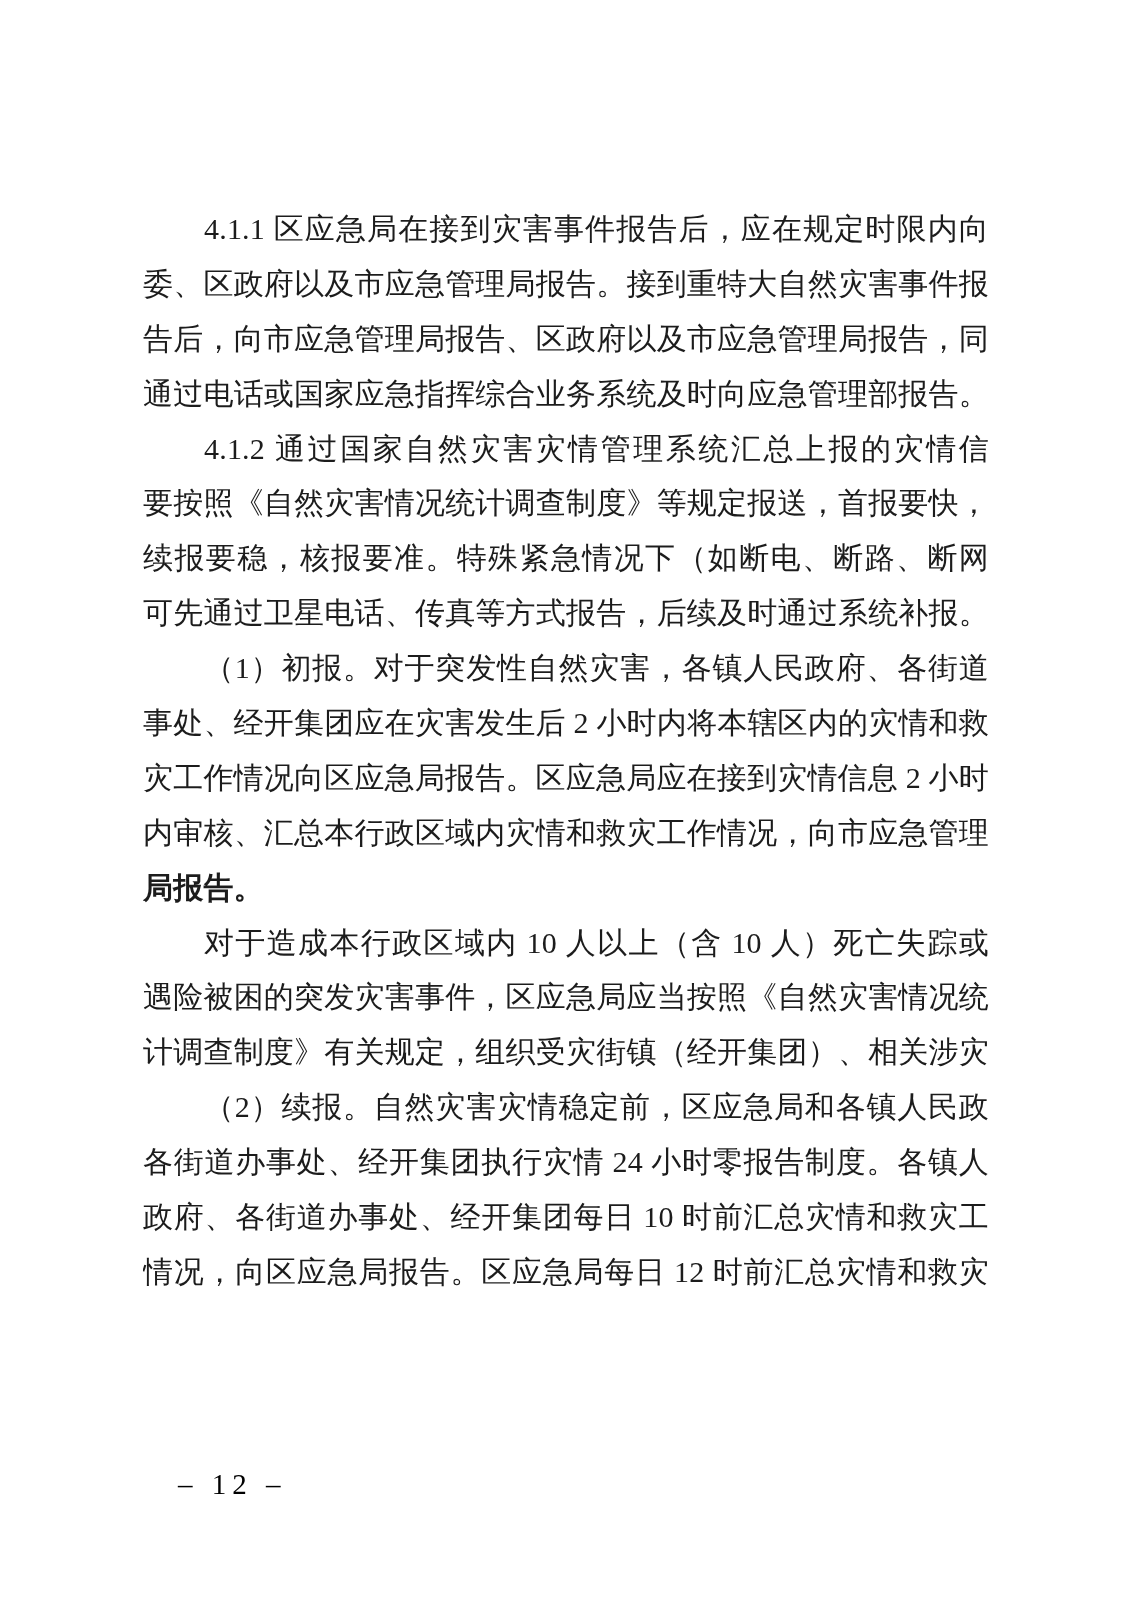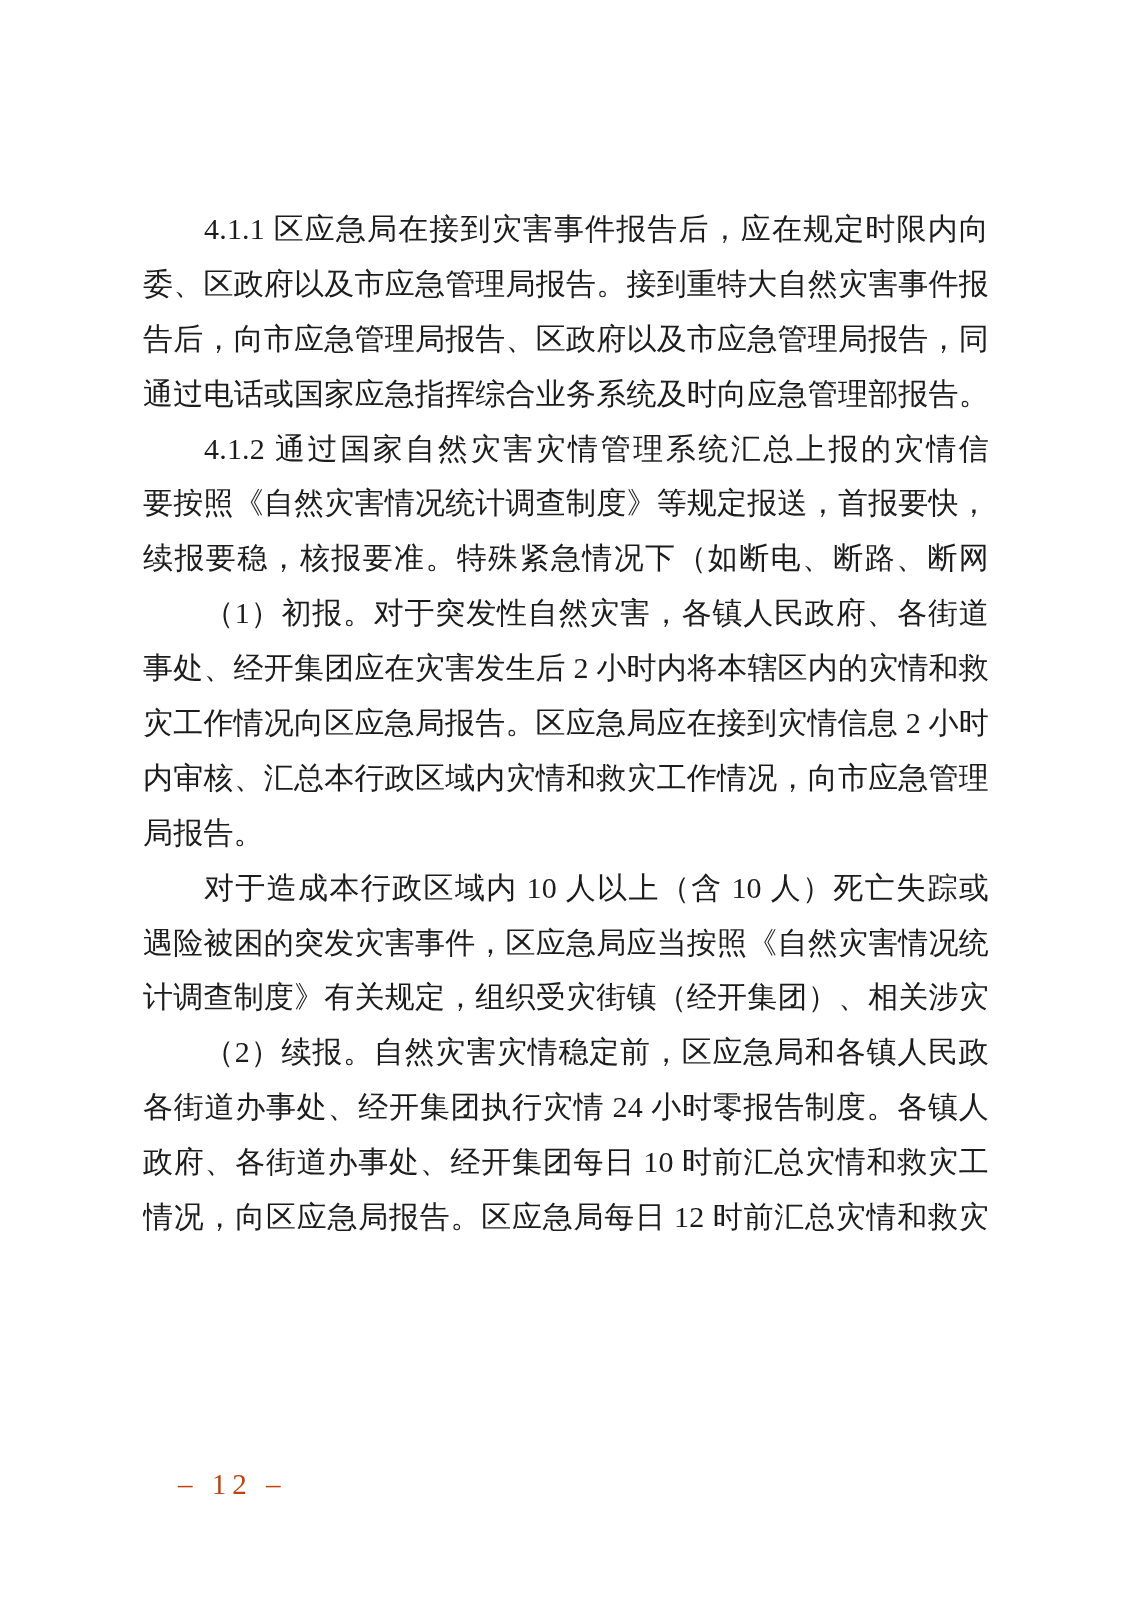--- a/index.html
+++ b/index.html
@@ -35,46 +35,48 @@
     letter-spacing: 0.2px;
     white-space: normal;
     overflow: hidden;
   }
   .line.indent {
     text-indent: 61px;
   }
   .line.no-fill {
     text-align: left;
     text-align-last: left;
+    font-weight: bold;
   }
   .footer {
     position: absolute;
     left: 178px;
     top: 1464px;
     font-size: 29px;
     line-height: 40px;
-    color: #c2410c;
+    color: #000000;
     letter-spacing: 6px;
   }
 </style>
 </head>
 <body>
 
 <div class="page">
   <div class="content" id="content">
       <div class="paragraph">
         <div class="line indent">4.1.1 区应急局在接到灾害事件报告后，应在规定时限内向区</div>
         <div class="line">委、区政府以及市应急管理局报告。接到重特大自然灾害事件报</div>
         <div class="line">告后，向市应急管理局报告、区政府以及市应急管理局报告，同时</div>
         <div class="line">通过电话或国家应急指挥综合业务系统及时向应急管理部报告。</div>
       </div>
       <div class="paragraph">
         <div class="line indent">4.1.2 通过国家自然灾害灾情管理系统汇总上报的灾情信息，</div>
         <div class="line">要按照《自然灾害情况统计调查制度》等规定报送，首报要快，</div>
         <div class="line">续报要稳，核报要准。特殊紧急情况下（如断电、断路、断网等），</div>
+        <div class="line">可先通过卫星电话、传真等方式报告，后续及时通过系统补报。</div>
       </div>
       <div class="paragraph">
         <div class="line indent">（1）初报。对于突发性自然灾害，各镇人民政府、各街道办</div>
         <div class="line">事处、经开集团应在灾害发生后 2 小时内将本辖区内的灾情和救</div>
         <div class="line">灾工作情况向区应急局报告。区应急局应在接到灾情信息 2 小时</div>
         <div class="line">内审核、汇总本行政区域内灾情和救灾工作情况，向市应急管理</div>
         <div class="line no-fill">局报告。</div>
       </div>
       <div class="paragraph">
         <div class="line indent">对于造成本行政区域内 10 人以上（含 10 人）死亡失踪或者</div>

